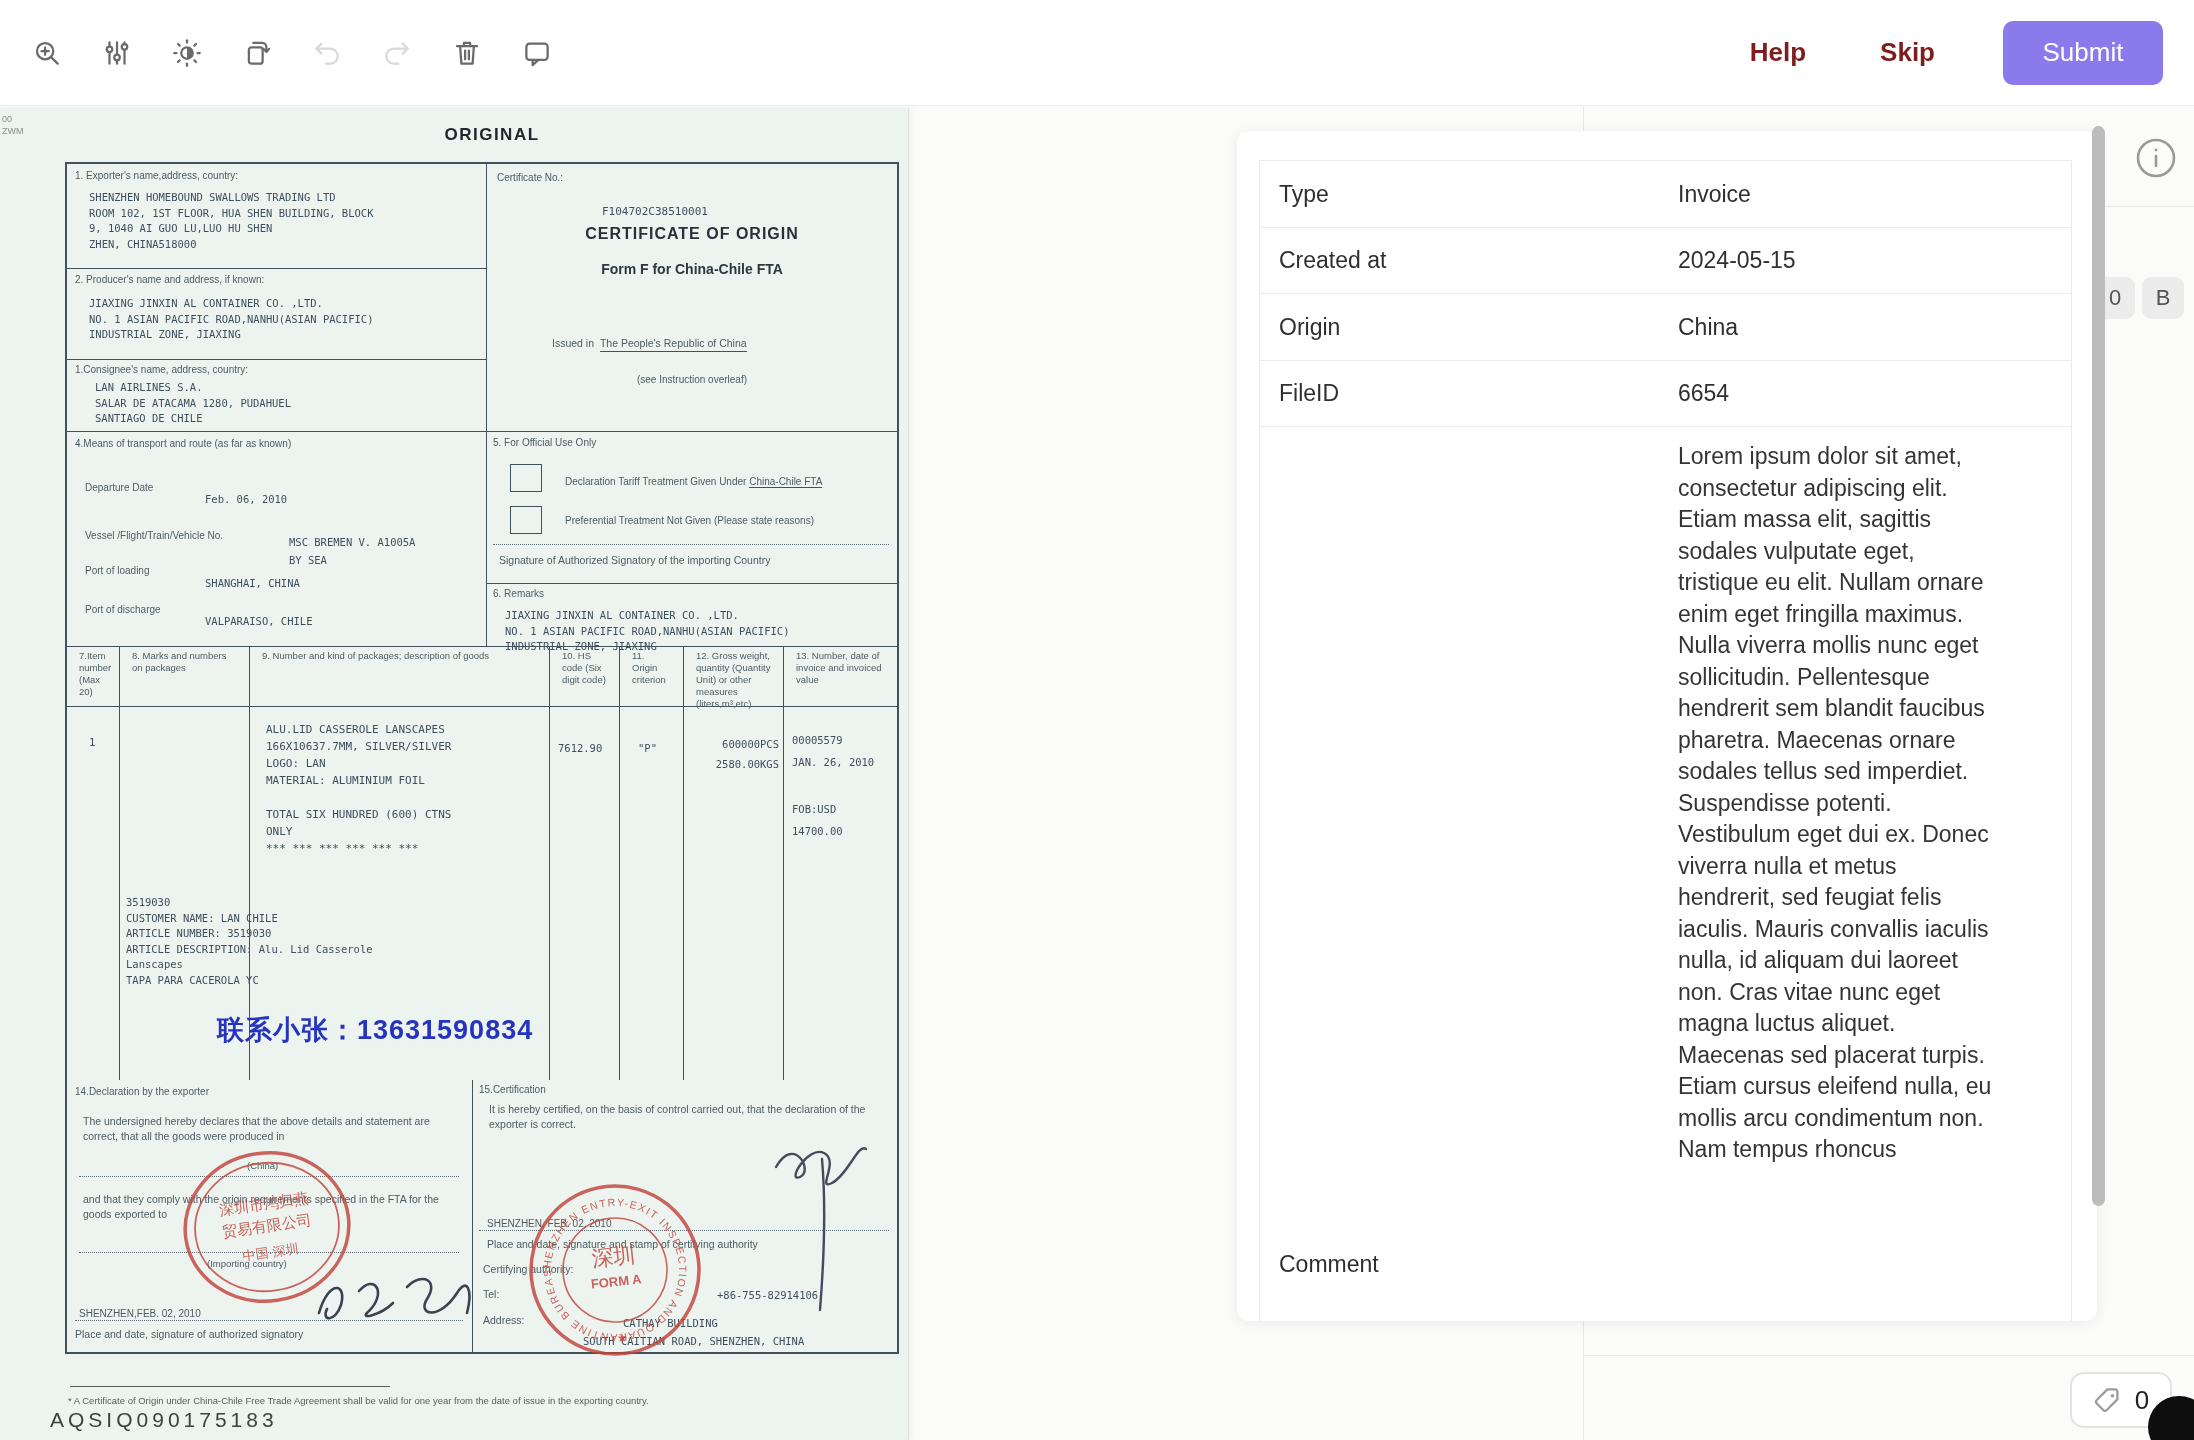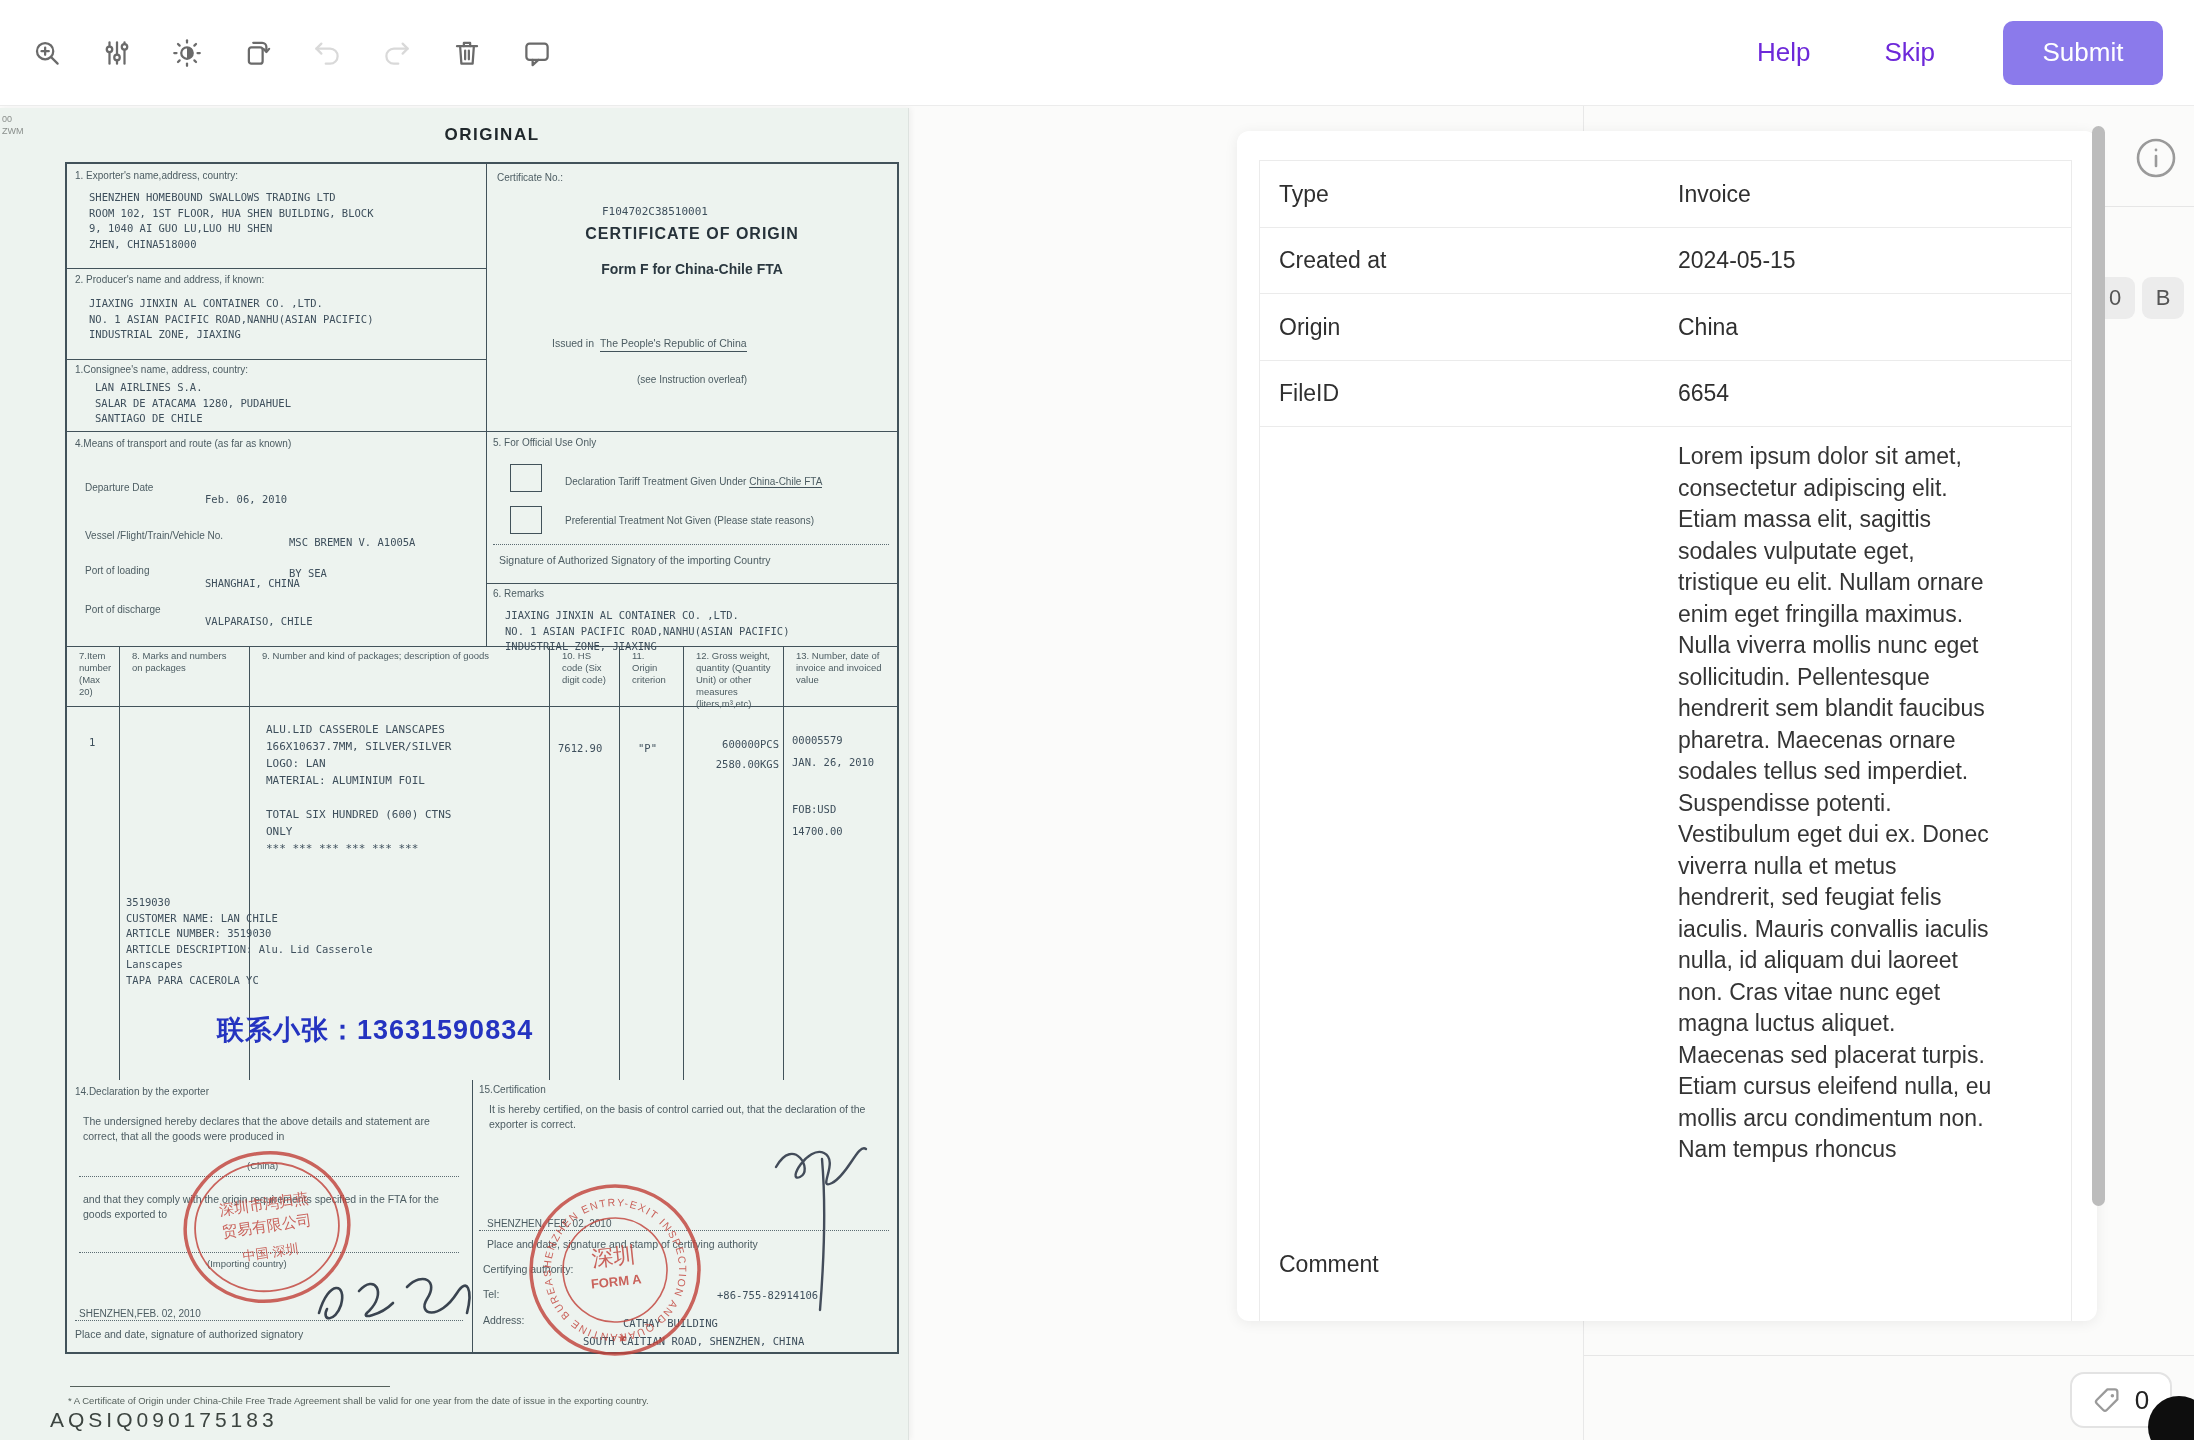--- a/index.html
+++ b/index.html
@@ -5,21 +5,21 @@
   html,body{margin:0;padding:0;background:#ffffff;font-family:"Liberation Sans","DejaVu Sans",sans-serif;}
   #app{position:relative;width:2194px;height:1440px;overflow:hidden;background:#fbfbfa;}
 
   
   .toolbar{position:absolute;left:0;top:0;width:2194px;height:105px;background:#fff;border-bottom:1px solid #ececec;z-index:30;}
   .tb-left{position:absolute;left:25px;top:0;height:105px;display:flex;align-items:center;gap:26px;}
   .tb-btn{width:44px;height:44px;border:none;background:none;display:flex;align-items:center;justify-content:center;color:#6a6a6a;cursor:pointer;padding:0;}
   .tb-btn svg{width:30px;height:30px;}
   .tb-btn.disabled{color:#d9d9d9;}
   .tb-right{position:absolute;right:31px;top:0;height:105px;display:flex;align-items:center;gap:62px;}
-  .txt-btn{border:none;background:none;font-family:inherit;font-size:26px;color:#6d28d9;cursor:pointer;font-weight:400;}
+  .txt-btn{border:none;background:none;font-family:inherit;font-size:26px;color:#7f1d1d;cursor:pointer;font-weight:700;}
   .submit-btn{border:none;background:#8B7AEB;color:#fff;font-family:inherit;font-size:26px;font-weight:500;border-radius:10px;width:160px;height:64px;cursor:pointer;}
 
   
   .doc-viewer{position:absolute;left:0;top:105px;width:1583px;height:1335px;background:#fbfbfa;}
   .page{position:absolute;left:0;top:3px;width:908px;height:1332px;background:#edf3ef;border-right:1px solid #dde2df;box-shadow:2px 0 6px rgba(0,0,0,.05);}
   .corner-marks{position:absolute;left:2px;top:8px;font-size:9px;color:#8a8f8c;line-height:12px;}
   .orig-title{position:absolute;left:0;top:20px;width:940px;text-align:center;font-size:17px;font-weight:bold;letter-spacing:1.5px;color:#20282c;padding-left:22px;}
   .dtable{position:absolute;left:65px;top:57px;width:830px;height:1188px;border:2px solid #42525a;color:#44545c;}
   .tbox{position:absolute;box-sizing:border-box;}
   .blabel{font-size:10px;color:#4c5c62;}
@@ -169,21 +169,21 @@
 SALAR DE ATACAMA 1280, PUDAHUEL
 SANTIAGO DE CHILE</div>
       </div>
 
       <div class="tbox" style="left:0;top:268px;width:420px;height:215px;border-right:1px solid #42525a;border-bottom:1px solid #42525a;">
         <div class="blabel abs" style="left:8px;top:6px;" data-bind="document.box4_label">4.Means of transport and route (as far as known)</div>
         <div class="blabel abs" style="left:18px;top:50px;" data-bind="document.departure_label">Departure Date</div>
         <div class="mono abs" style="left:138px;top:60px;" data-bind="document.departure_value">Feb. 06, 2010</div>
         <div class="blabel abs" style="left:18px;top:98px;" data-bind="document.vessel_label">Vessel /Flight/Train/Vehicle No.</div>
         <div class="mono abs" style="left:222px;top:103px;" data-bind="document.vessel_value">MSC BREMEN V. A1005A</div>
-        <div class="mono abs" style="left:222px;top:121px;margin-top:13px;" data-bind="document.vessel_value2">BY SEA</div>
+        <div class="mono abs" style="left:222px;top:121px;" data-bind="document.vessel_value2">BY SEA</div>
         <div class="blabel abs" style="left:18px;top:133px;" data-bind="document.loading_label">Port of loading</div>
         <div class="mono abs" style="left:138px;top:144px;" data-bind="document.loading_value">SHANGHAI, CHINA</div>
         <div class="blabel abs" style="left:18px;top:172px;" data-bind="document.discharge_label">Port of discharge</div>
         <div class="mono abs" style="left:138px;top:182px;" data-bind="document.discharge_value">VALPARAISO, CHILE</div>
       </div>
 
       <div class="tbox" style="left:420px;top:0;width:410px;height:268px;border-bottom:1px solid #42525a;">
         <div class="blabel abs" style="left:10px;top:8px;" data-bind="document.cert_no_label">Certificate No.:</div>
         <div class="mono abs" style="left:115px;top:40px;font-size:11px;" data-bind="document.cert_no">F104702C38510001</div>
         <div class="abs" style="left:0;top:61px;width:410px;text-align:center;font-size:16px;font-weight:bold;color:#26323a;letter-spacing:1px;" data-bind="document.title">CERTIFICATE OF ORIGIN</div>

